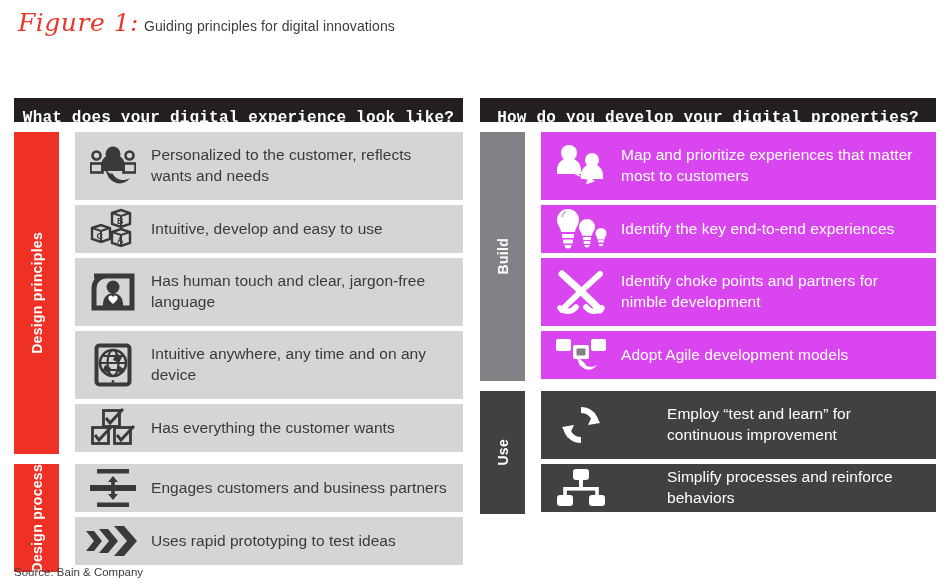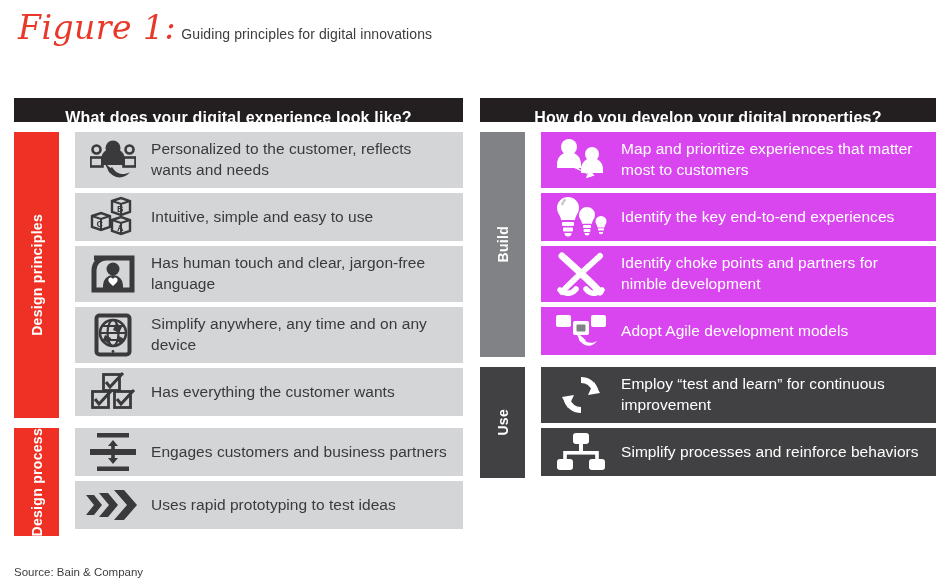--- a/index.html
+++ b/index.html
@@ -20,21 +20,21 @@
   #figure-title {
     position: absolute;
     left: 18px;
     top: 8px;
     white-space: nowrap;
   }
   #figure-title .fig-label {
     font-family: "DejaVu Serif", serif;
     font-style: italic;
     font-weight: 400;
-    font-size: 33px;
+    font-size: 25px;
     color: #e8382a;
     letter-spacing: 0.5px;
   }
   #figure-title .fig-text {
     font-family: "Liberation Sans", sans-serif;
     font-size: 14px;
     font-weight: 400;
     color: #3d3d40;
     letter-spacing: 0.1px;
     margin-left: 5px;
@@ -50,20 +50,21 @@
 
   .col-header {
     height: 24px;
     line-height: 40px;
     text-align: center;
     background: #231f20;
     color: #ffffff;
     font-size: 16px;
     font-weight: bold;
     letter-spacing: 0.2px;
+    font-family: Liberation Mono, monospace;
   }
 
   
   .group {
     position: relative;
     display: flex;
     align-items: stretch;
   }
   #column-left  .group { margin-top: 10px; }
   #column-right .group { margin-top: 10px; }
@@ -98,41 +99,41 @@
   .row {
     display: flex;
     align-items: center;
     margin-bottom: 5px;
     box-sizing: border-box;
   }
   .rows .row:last-child { margin-bottom: 2px; }
 
   .row-gray     { background: #d4d5d6; color: #3a3a3c; }
   .row-midgray  { background: #d946ef; color: #ffffff; }
-  .row-darkgray { background: #414042; color: #ffffff; }
+  .row-darkgray { background: #414042; color: #ffffff; gap: 46px; }
 
   .row-icon {
     flex: 0 0 76px;
     width: 76px;
     display: flex;
     align-items: center;
     justify-content: center;
   }
   #column-right .row-icon { flex: 0 0 80px; width: 80px; }
 
   .row-label {
     flex: 1 1 auto;
     font-size: 15.5px;
     line-height: 1.34;
     padding-right: 10px;
     letter-spacing: 0.05px;
   }
 
   
-  .h2 { height: 56px; }
+  .h2 { height: 68px; }
   .h1 { height: 48px; }
 
   
   #source-note {
     position: absolute;
     left: 14px;
     top: 566px;
     font-size: 11.5px;
     color: #3d3d40;
   }
@@ -181,21 +182,21 @@
      <text x="27" y="16" font-size="9" font-family="Liberation Sans, sans-serif" font-weight="bold" fill="currentColor" stroke="none">B</text>
      <path d="M2 20 l9-3 9 3 v11 l-9 3 -9-3z"></path>
      <path d="M2 20 l9 3 9-3M11 23v11" stroke-width="2"></path>
      <text x="6.5" y="31" font-size="9" font-family="Liberation Sans, sans-serif" font-weight="bold" fill="currentColor" stroke="none">C</text>
      <path d="M22 24 l9-3 9 3 v11 l-9 3 -9-3z"></path>
      <path d="M22 24 l9 3 9-3M31 27v11" stroke-width="2"></path>
      <text x="27" y="35" font-size="9" font-family="Liberation Sans, sans-serif" font-weight="bold" fill="currentColor" stroke="none">A</text>
    </svg>
               </span>
             </div>
-            <div class="row-label">Intuitive, simple and easy to use</div>
+            <div class="row-label">Intuitive, develop and easy to use</div>
           </div>
           <div class="row row-gray h2">
             <div class="row-icon">
               <span class="icon">
                 <svg width="44" height="40" viewBox="0 0 44 40" fill="none" stroke="currentColor">
      <path d="M3 4 h38 v32 h-38 a0 0 0 0 1 0 0 v-20 a12 12 0 0 1 12 -12z" stroke-width="5" fill="none"></path>
      <circle cx="22" cy="15" r="6.5" fill="currentColor" stroke="none"></circle>
      <path d="M12 34 v-3 a10 10 0 0 1 20 0 v3z" fill="currentColor" stroke="none"></path>
      <path d="M22 32 c-2.2-2.4-4.6-3.6-4.6-5.8 a2.3 2.3 0 0 1 4.6-0.9 a2.3 2.3 0 0 1 4.6 0.9 c0 2.2-2.4 3.4-4.6 5.8z" fill="#ffffff" stroke="none"></path>
    </svg>
@@ -212,21 +213,21 @@
      <circle cx="19" cy="20" r="13" stroke-width="2.6"></circle>
      <ellipse cx="19" cy="20" rx="5.5" ry="13" stroke-width="2.2"></ellipse>
      <path d="M6 20h26M8 13h22M8 27h22" stroke-width="2.2"></path>
      <path d="M22 10 l6 4 -3 6 -6-3z" fill="currentColor" stroke="none"></path>
      <path d="M11 22 l6 3 -2 6 -6-4z" fill="currentColor" stroke="none"></path>
      <path d="M25 23 l5 3 -3 5 -5-4z" fill="currentColor" stroke="none"></path>
      <circle cx="19" cy="38.5" r="1.4" fill="currentColor" stroke="none"></circle>
    </svg>
               </span>
             </div>
-            <div class="row-label">Simplify anywhere, any time and on any device</div>
+            <div class="row-label">Intuitive anywhere, any time and on any device</div>
           </div>
           <div class="row row-gray h1">
             <div class="row-icon">
               <span class="icon">
                 <svg width="46" height="42" viewBox="0 0 46 42" fill="none" stroke="currentColor" stroke-width="2.8">
      <rect x="13.5" y="3.5" width="16" height="16"></rect>
      <path d="M16 11 l4 5 l13 -14" stroke-width="3" fill="none"></path>
      <rect x="2.5" y="20.5" width="16" height="16"></rect>
      <path d="M5 28 l4 5 l13 -14" stroke-width="3" fill="none"></path>
      <rect x="24.5" y="20.5" width="16" height="16"></rect>

